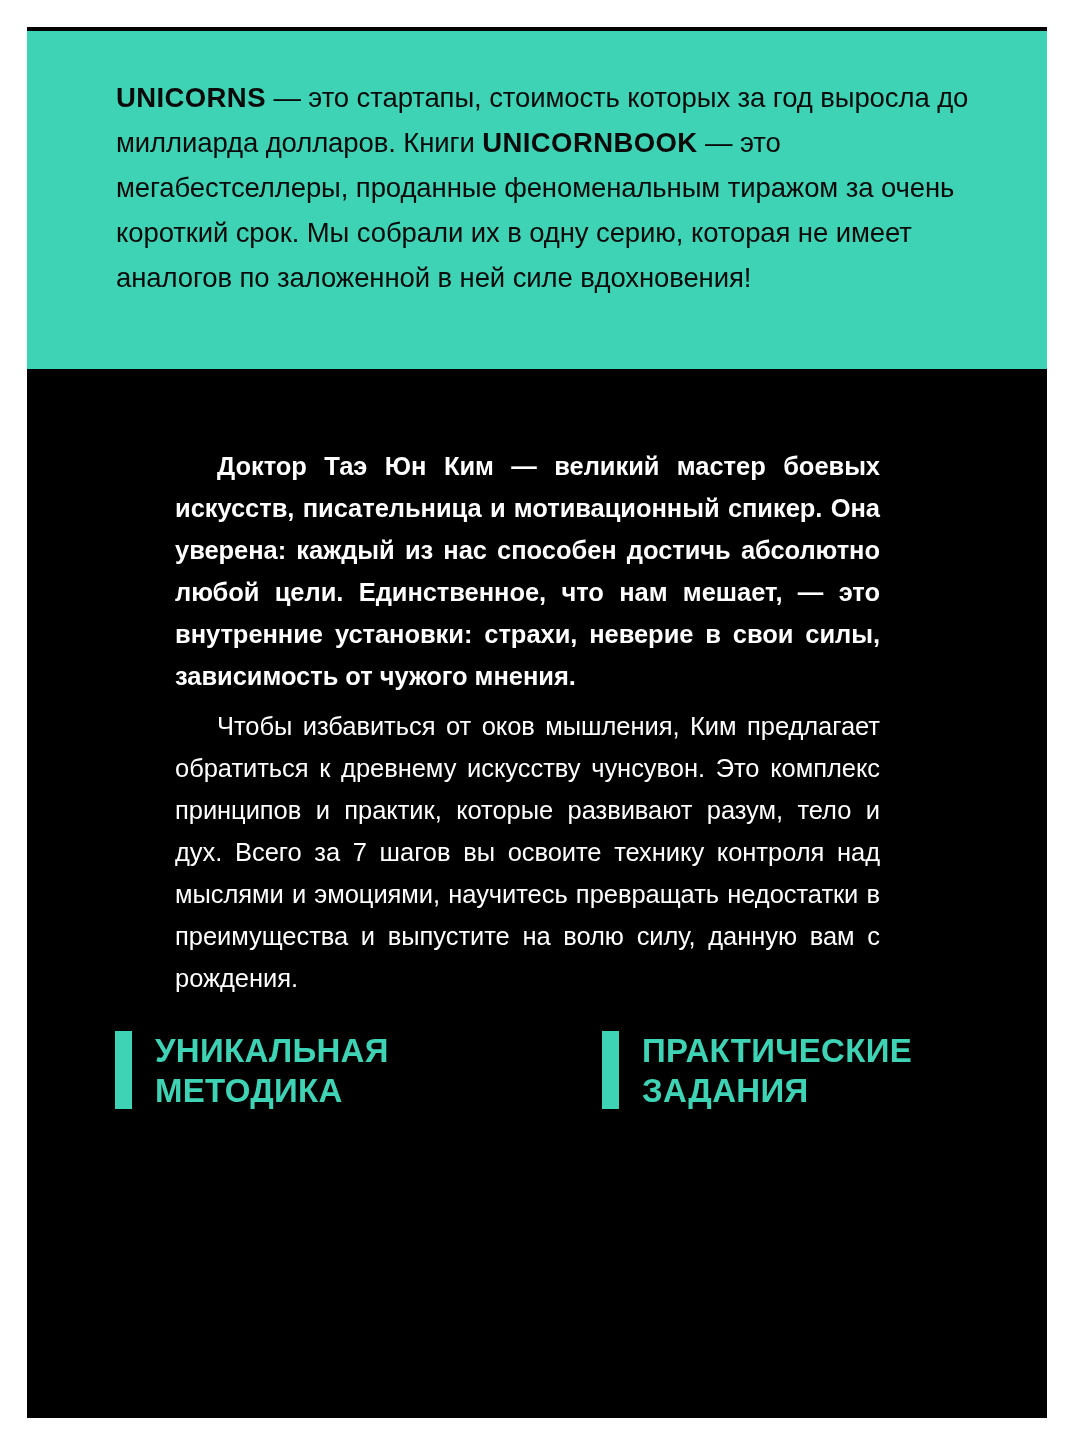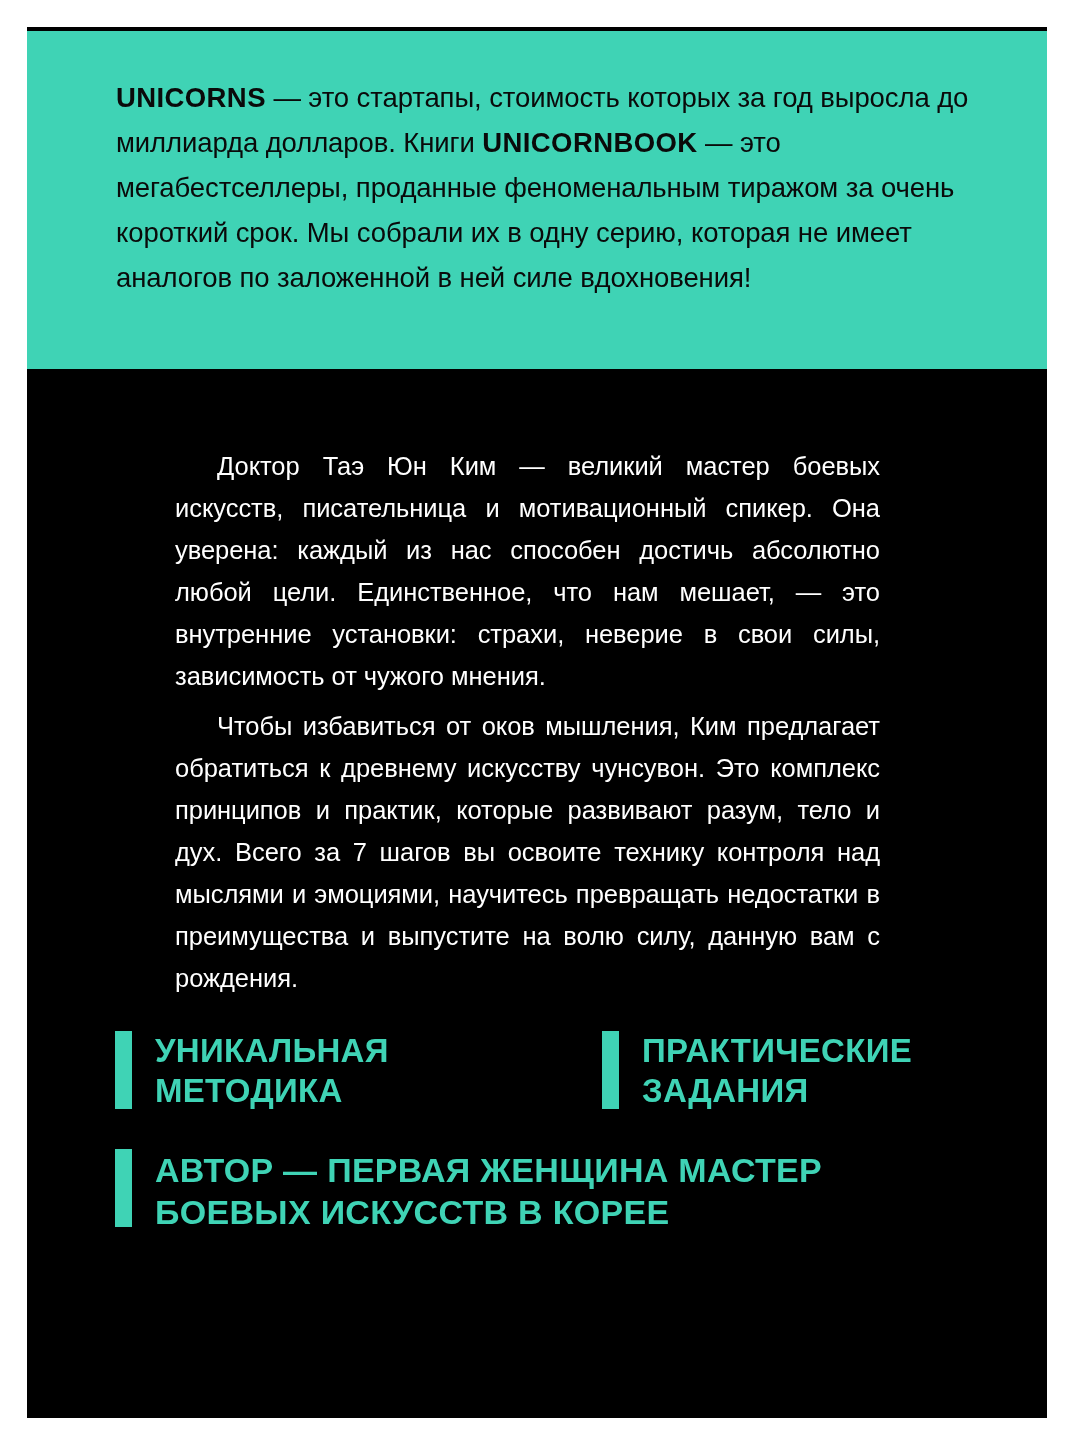--- a/index.html
+++ b/index.html
@@ -68,21 +68,21 @@
     width: 705px;
     color: #ffffff;
     font-size: 25.5px;
     line-height: 42px;
     text-align: justify;
     text-justify: inter-word;
     text-indent: 42px;
     font-weight: 400;
     letter-spacing: -0.05px;
   }
-  .blurb-1 { top: 76px; }
+  .blurb-1 { top: 76px; font-weight: bold; }
   .blurb-2 { top: 336px; }
 
   
   .feature {
     position: absolute;
     display: flex;
     align-items: flex-start;
   }
   .feature-bar {
     width: 17px;
@@ -131,20 +131,15 @@
       <div class="feature-label">ПРАКТИЧЕСКИЕ
 ЗАДАНИЯ</div>
     </div>
 
     <div class="feature feature-1">
       <div class="feature-bar"></div>
       <div class="feature-label">УНИКАЛЬНАЯ
 МЕТОДИКА</div>
     </div>
 
-    <div class="feature feature-3">
-      <div class="feature-bar"></div>
-      <div class="feature-label">АВТОР — ПЕРВАЯ ЖЕНЩИНА МАСТЕР
-БОЕВЫХ ИСКУССТВ В КОРЕЕ</div>
-    </div>
 
   </div>
 </div>
 
 </body></html>

